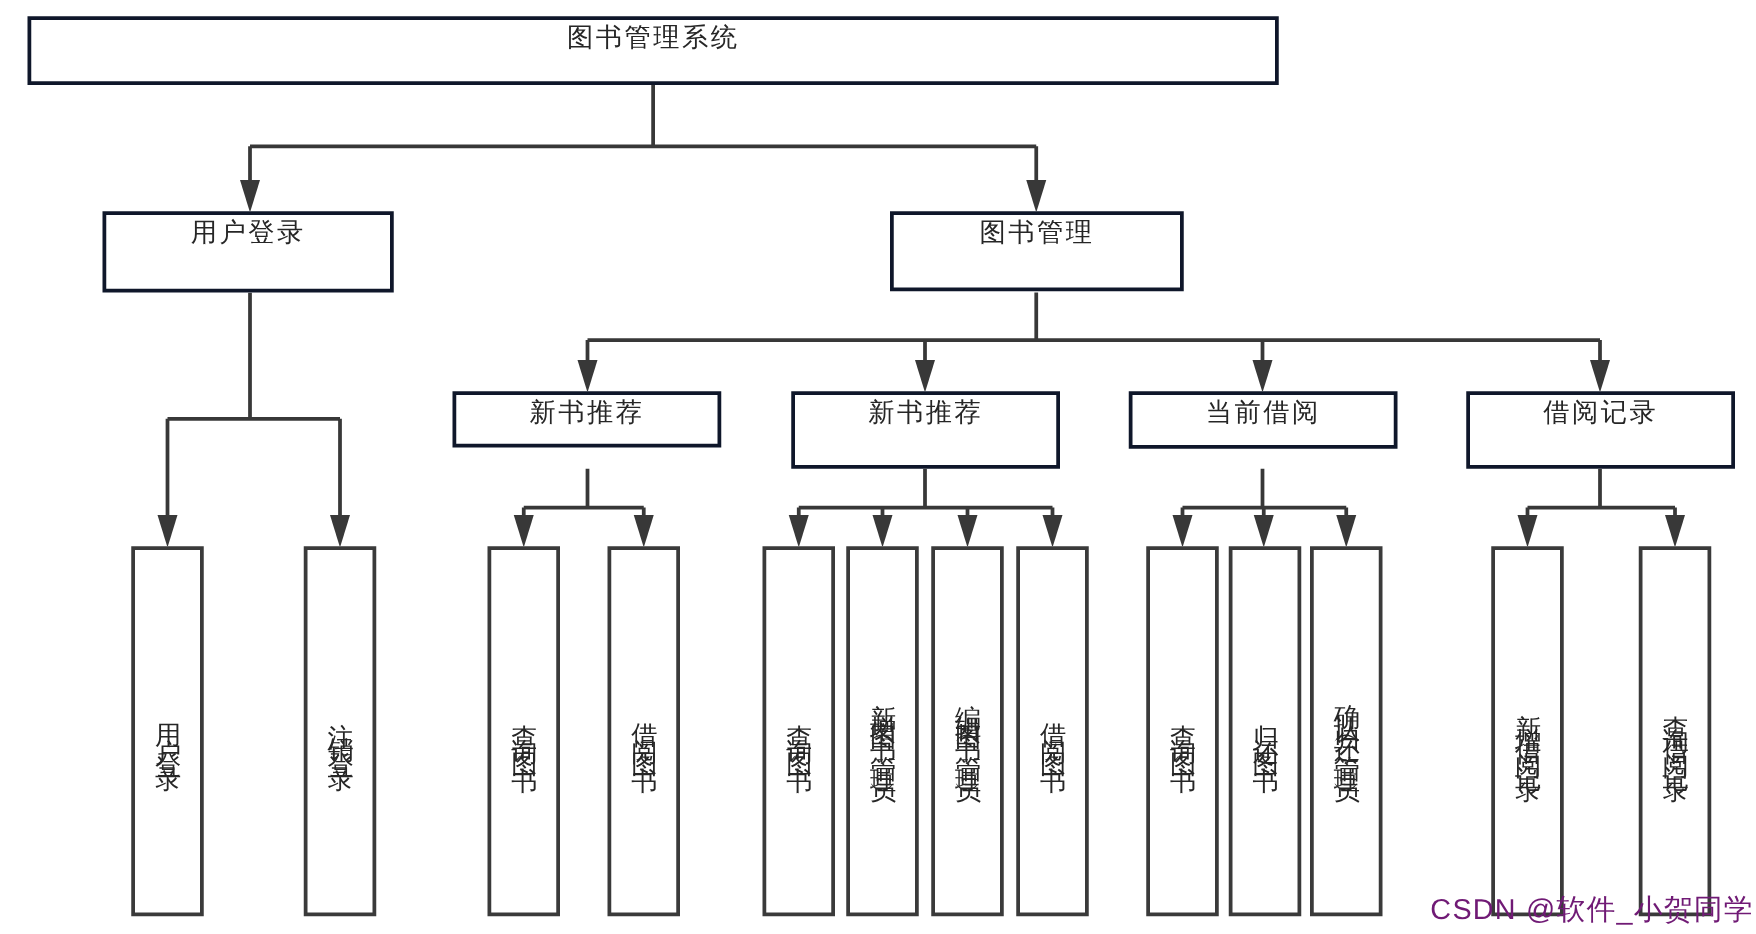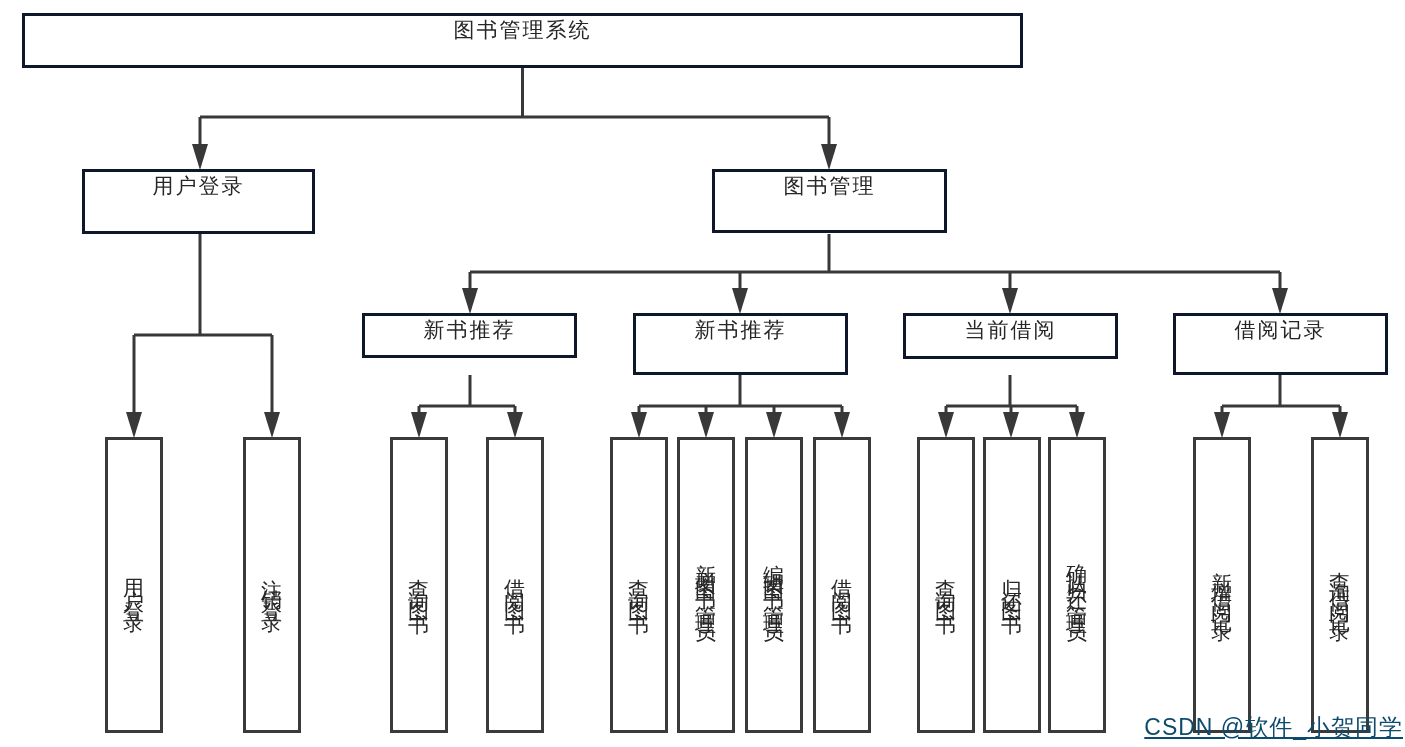--- a/index.html
+++ b/index.html
@@ -48,23 +48,22 @@
     white-space: nowrap;
   }
   .leaf.len6 span { letter-spacing: 0.48em; }
   .leaf.len9 span { letter-spacing: 0.40em; }
   #watermark {
     position: absolute;
     right: 2px;
     top: 712px;
     font-size: 23px;
     letter-spacing: 1px;
-    color: #0c4a6e;
+    color: #701a75;
     z-index: 5;
-    text-decoration: underline;
   }
   .stroke { stroke: #383838; stroke-width: 3; fill: none; }
   .arrow  { fill: #383838; stroke: none; }
 </style>
 </head>
 <body>
 
 <div id="canvas">
 
   <svg id="connectors" viewBox="0 0 1405 747" xmlns="http://www.w3.org/2000/svg">

